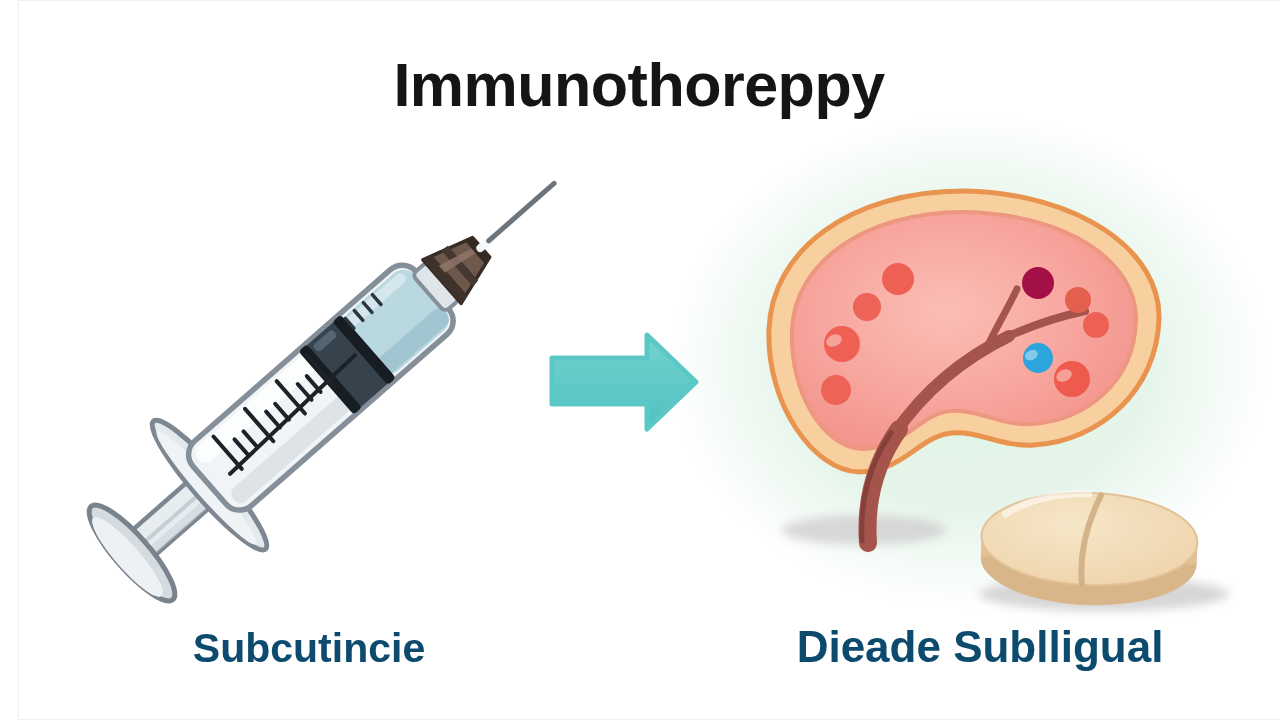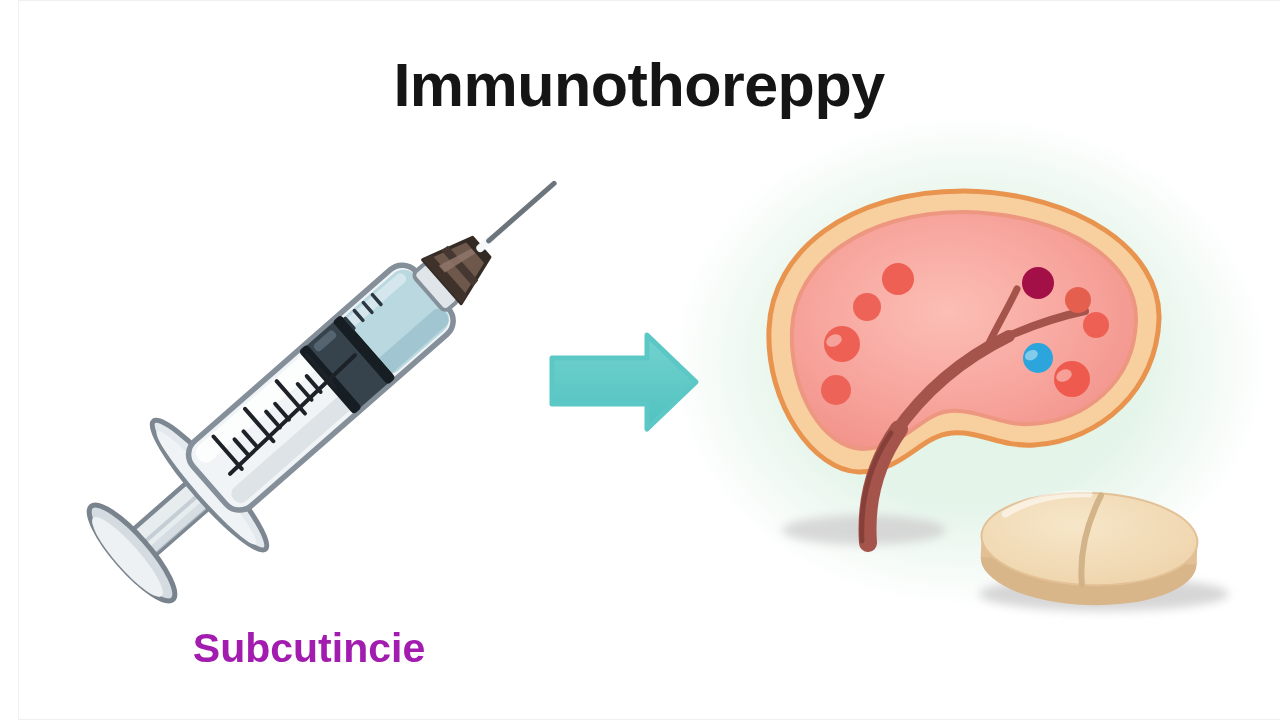--- a/index.html
+++ b/index.html
@@ -7,21 +7,21 @@
     position:relative;width:1280px;height:720px;background:#ffffff;
     overflow:hidden;font-family:"Liberation Sans",sans-serif;
     box-sizing:border-box;border:1px solid #f0f0f0;margin-left:18px;
   }
   .stage svg{position:absolute;left:0;top:0;}
   .title{
     position:absolute;top:54px;left:0;width:1280px;text-align:center;
     transform:translateX(-20px);
     font-size:61px;font-weight:bold;letter-spacing:-0.5px;color:#151515;line-height:1;
   }
-  .caption{position:absolute;font-weight:bold;color:#a21caf;line-height:1;text-align:center;}
+  .caption{position:absolute;font-weight:bold;color:#0c4a6e;line-height:1;text-align:center;}
   .caption.left{top:627px;left:40px;width:500px;font-size:41px;}
   .caption.right{top:624px;left:711px;width:500px;font-size:44px;}
 </style>
 </head>
 <body>
 
 <div class="stage">
 
   <svg width="1280" height="720" viewBox="0 0 1280 720">
     <defs>
@@ -167,13 +167,14 @@
         <rect x="962" y="538" width="216" height="22" fill="#e2bf94"></rect>
         <ellipse cx="1070" cy="538" rx="108" ry="46" fill="url(#pillTopGrad)" stroke="#e3c096" stroke-width="2"></ellipse>
         <path d="M 1080,494 C 1068,520 1060,550 1064,583" fill="none" stroke="#cfae83" stroke-width="6" stroke-linecap="round" opacity="0.9"></path>
         <path d="M 985,516 C 1008,500 1040,493 1068,493" fill="none" stroke="rgba(255,255,255,0.55)" stroke-width="7" stroke-linecap="round"></path>
       </g>
     </g>
   </svg>
 
   <div class="title">Immunothoreppy</div>
   <div class="caption left">Subcutincie</div>
+  <div class="caption right">Dieade Sublligual</div>
 </div>
 
 </body></html>

